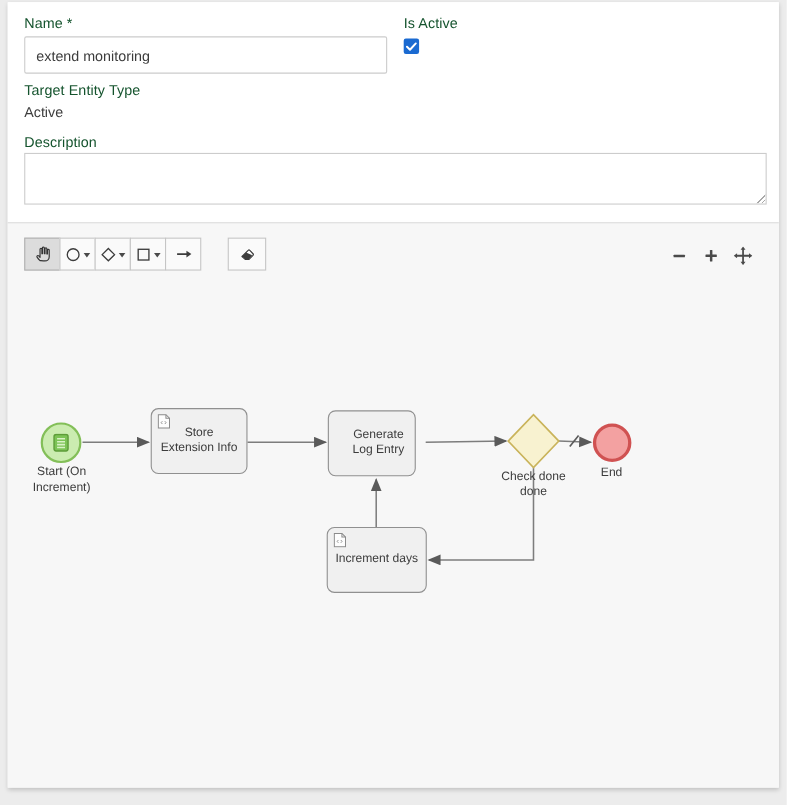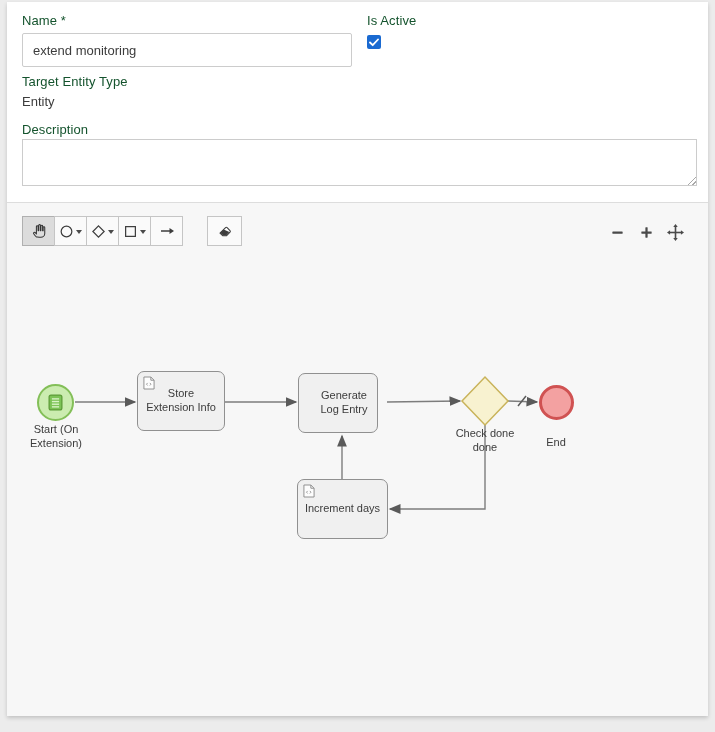--- a/index.html
+++ b/index.html
@@ -93,40 +93,40 @@
   }
   .task-store { left: 130px; top: 168px; width: 88px; height: 60px; }
   .task-generate { left: 291px; top: 170px; width: 80px; height: 60px; padding-left: 18px; }
   .task-increment { left: 290px; top: 276px; width: 91px; height: 60px; }
   .corner-icon { position: absolute; left: 5px; top: 4px; }
   .node-label {
     position: absolute; font-size: 11px; color: #3c3c3c; text-align: center; line-height: 1.25;
   }
   .lbl-start { left: 12px; top: 220px; width: 74px; }
   .lbl-check { left: 448px; top: 224px; width: 60px; }
-  .lbl-end { left: 524px; top: 221px; width: 50px; margin-top: 12px; }
+  .lbl-end { left: 524px; top: 221px; width: 50px; }
 </style>
 </head>
 <body>
 
 <div class="panel">
 
   <div class="form-section">
     <div class="field-label lbl-name">Name *</div>
     <input class="name-input" type="text" value="extend monitoring" style="">
 
     <div class="field-label lbl-active">Is Active</div>
     <div class="checkbox">
       <svg width="10" height="9" viewBox="0 0 10 9">
         <path d="M1 4.5 L3.7 7.2 L9 1.5" stroke="#ffffff" stroke-width="1.8" fill="none" stroke-linecap="round" stroke-linejoin="round"></path>
       </svg>
     </div>
 
     <div class="field-label lbl-target">Target Entity Type</div>
-    <div class="value-text val-target">Entity</div>
+    <div class="value-text val-target">Active</div>
 
     <div class="field-label lbl-desc">Description</div>
     <textarea class="desc-area" style=""></textarea>
     <div class="resize-grip"></div>
   </div>
 
   <div class="canvas-section">
 
     <div class="toolbar-group">
       <div class="tool-btn active">
@@ -208,21 +208,21 @@
 
     <div class="node event-circle start-node">
       <svg width="15" height="17" viewBox="0 0 14 16">
         <rect x="1" y="1" width="12" height="14" rx="1.8" fill="#7cc356" stroke="#5d9c38" stroke-width="1.2"></rect>
         <line x1="3.6" y1="4.6" x2="10.4" y2="4.6" stroke="#d9f2c6" stroke-width="1.3"></line>
         <line x1="3.6" y1="7.1" x2="10.4" y2="7.1" stroke="#d9f2c6" stroke-width="1.3"></line>
         <line x1="3.6" y1="9.6" x2="10.4" y2="9.6" stroke="#d9f2c6" stroke-width="1.3"></line>
         <line x1="3.6" y1="12.1" x2="10.4" y2="12.1" stroke="#d9f2c6" stroke-width="1.3"></line>
       </svg>
     </div>
-    <div class="node-label lbl-start">Start (On Extension)</div>
+    <div class="node-label lbl-start">Start (On Increment)</div>
 
     <div class="node task-box task-store">
       <svg class="corner-icon" width="12" height="14" viewBox="0 0 13 15">
         <path d="M1 1 h7.5 L12 4.5 V14 H1 Z" fill="#fdfdfd" stroke="#8a8a8a" stroke-width="1"></path>
         <path d="M8.5 1 V4.5 H12" fill="none" stroke="#8a8a8a" stroke-width="1"></path>
         <path d="M5 7.4 L3.8 8.8 L5 10.2 M7.4 7.4 L8.6 8.8 L7.4 10.2" fill="none" stroke="#8a8a8a" stroke-width="0.9"></path>
       </svg>
       <span>Store Extension Info</span>
     </div>
 

